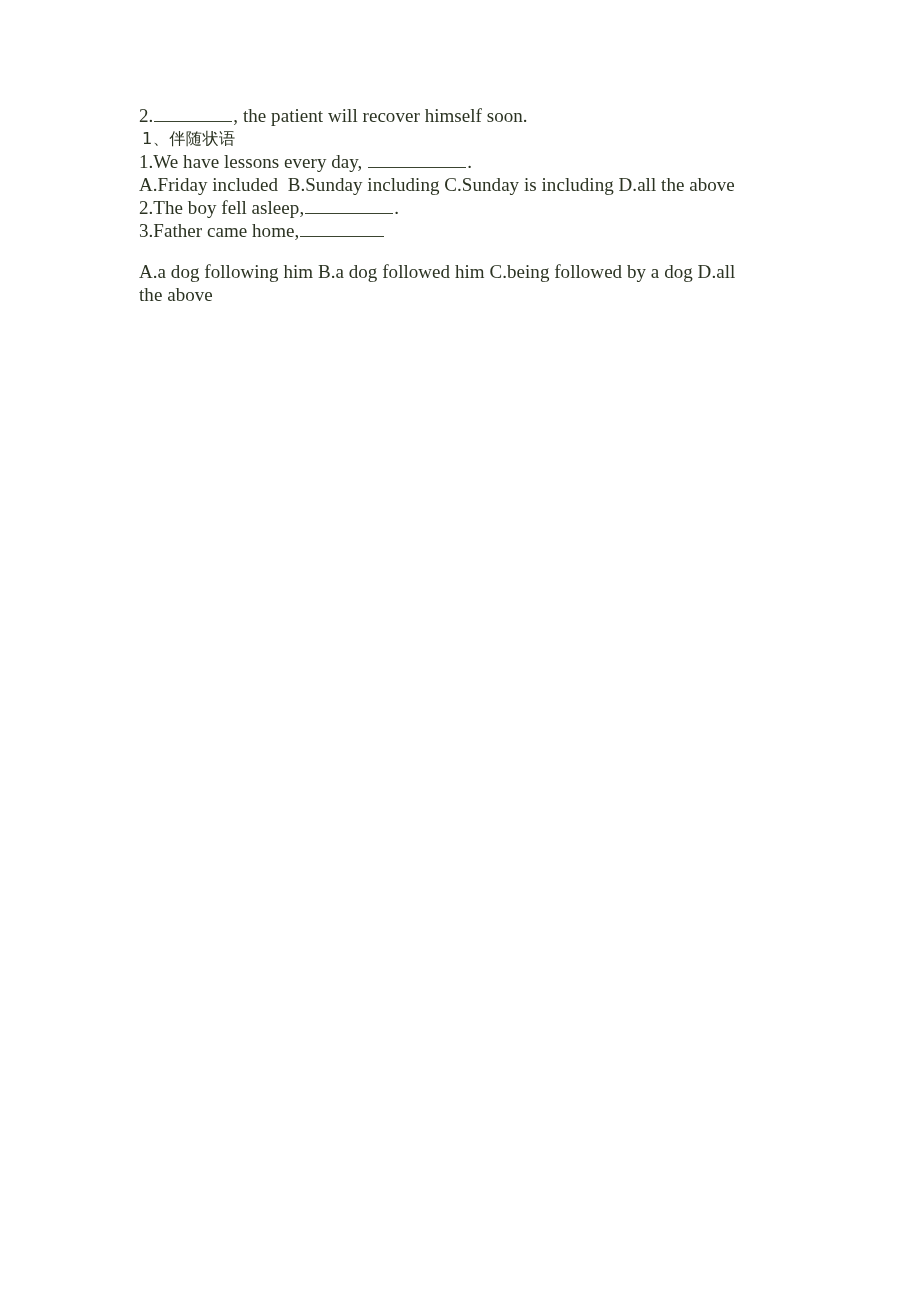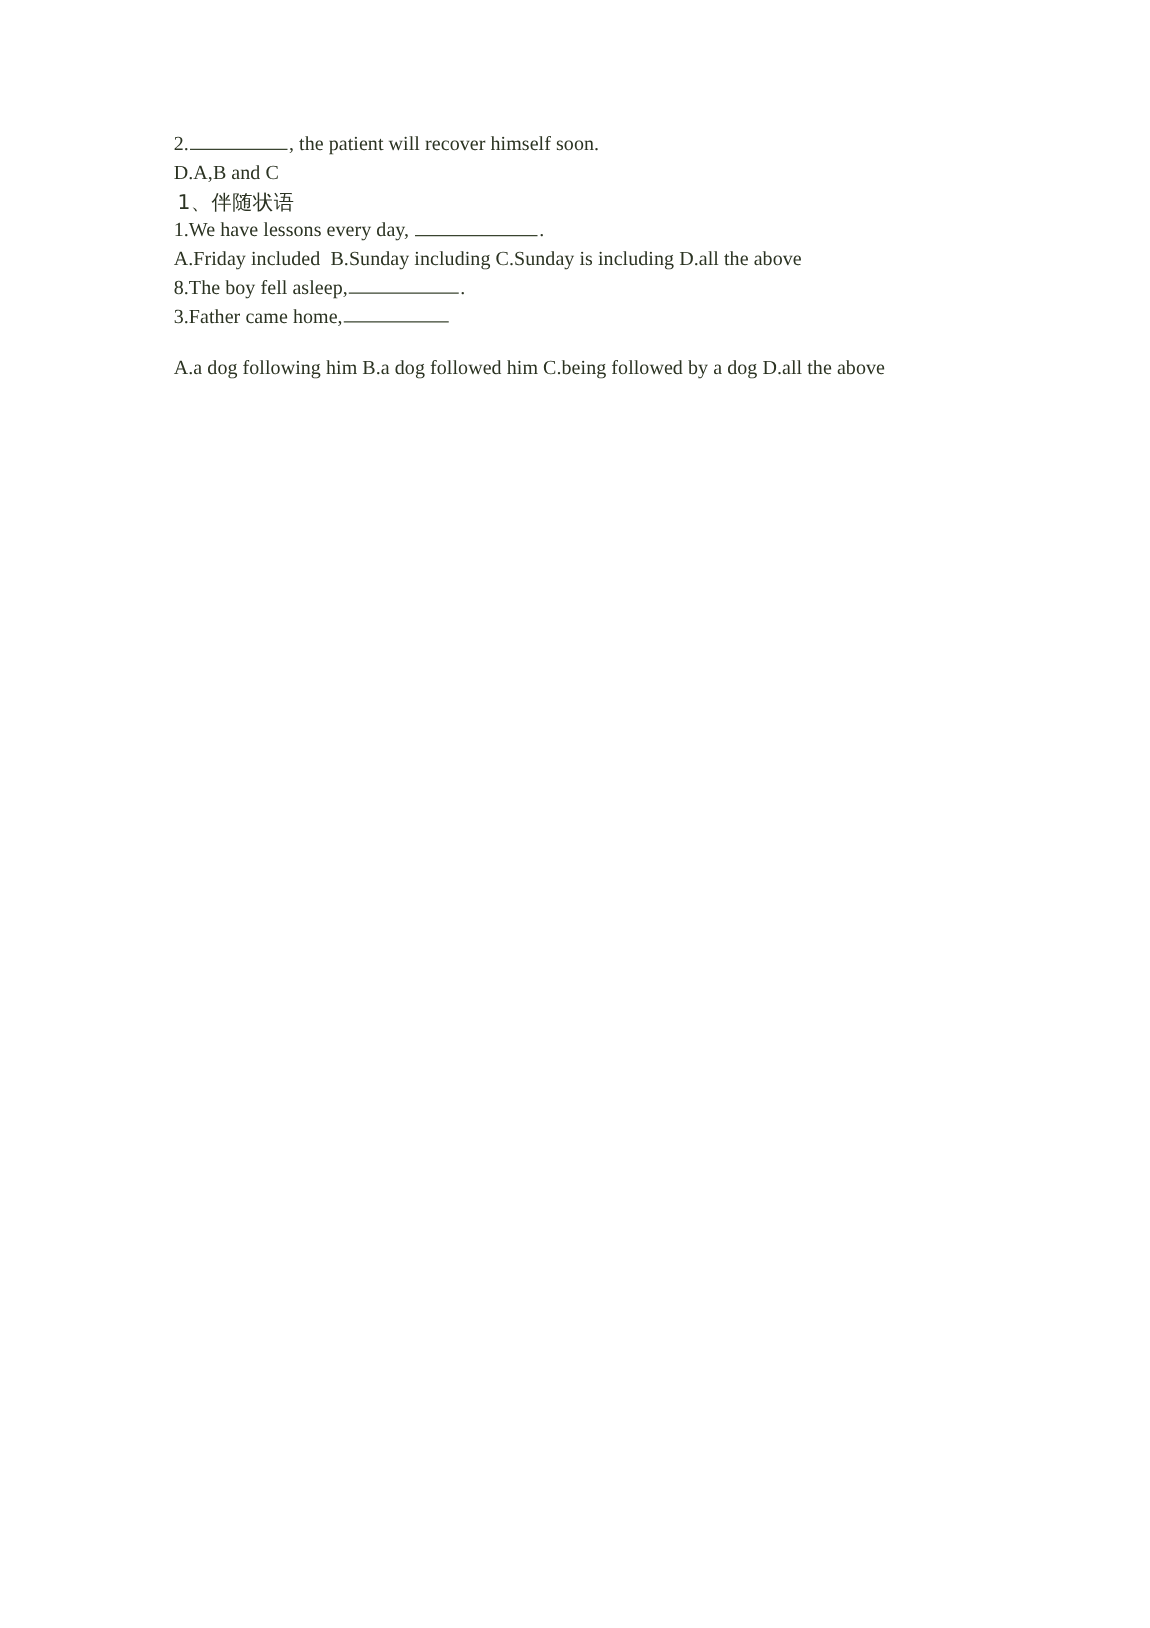--- a/index.html
+++ b/index.html
@@ -27,21 +27,21 @@
   }
 
   .doc-body {
     position: absolute;
     left: 139px;
     top: 104px;
     width: 630px;
   }
 
   .line {
-    font-size: 16px;
+    font-size: 19px;
     line-height: 23px;
     white-space: pre-wrap;
     color: #2b3322;
     letter-spacing: 0.05px;
   }
 
   .line.cn {
     font-family: "DejaVu Sans", "Liberation Sans", sans-serif;
     font-size: 16.2px;
     line-height: 23px;
@@ -70,30 +70,29 @@
 </style>
 </head>
 <body>
 
 <div class="page">
   <div class="doc-body">
 
     <div class="line"><span>2.</span><span class="blank b1"></span><span>, the patient will recover himself soon.</span></div>
 
 
-    <div class="line">D.A,B and C</div>
 
     <div class="line cn">1、伴随状语</div>
 
 
     <div class="line"><span>1.We have lessons every day, </span><span class="blank b2"></span><span>.</span></div>
 
     <div class="line">A.Friday included  B.Sunday including C.Sunday is including D.all the above</div>
 
-    <div class="line"><span>8.The boy fell asleep,</span><span class="blank b3"></span><span>.</span></div>
+    <div class="line"><span>2.The boy fell asleep,</span><span class="blank b3"></span><span>.</span></div>
 
 
     <div class="line"><span>3.Father came home,</span><span class="blank b4"></span></div>
 
     <div class="line wrap">A.a dog following him  B.a dog followed him C.being followed by a dog D.all the above</div>
 
   </div>
 </div>
 
 </body></html>

